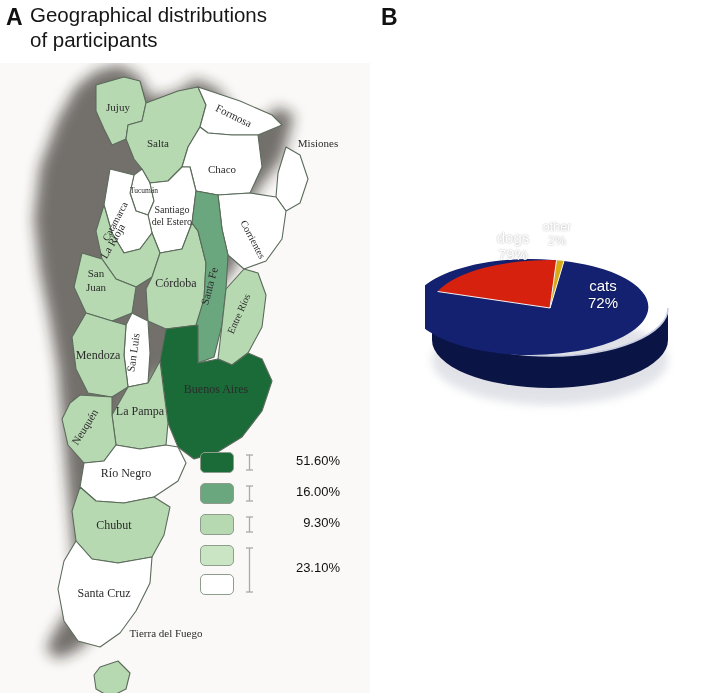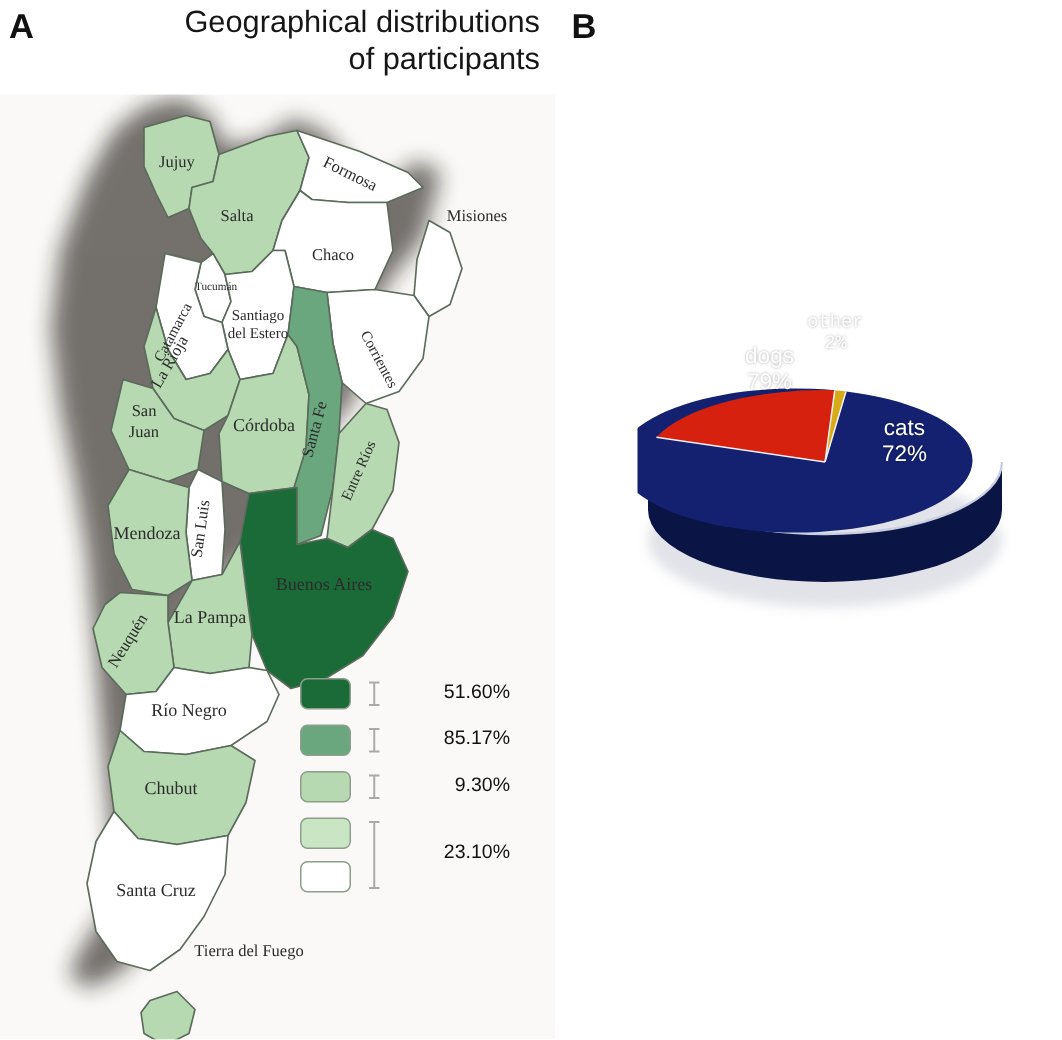--- a/index.html
+++ b/index.html
@@ -16,21 +16,21 @@
   
   #panel-a{position:absolute;left:0;top:0;width:370px;height:693px;}
   #panel-a-bg{position:absolute;left:0;top:63px;width:370px;height:630px;background:#faf9f7;}
   .panel-letter{
     position:absolute;font-weight:bold;font-size:23px;color:#111;
     font-family:"Liberation Sans", sans-serif;letter-spacing:0;
   }
   #letter-a{left:6px;top:4px;}
   #letter-b{left:381px;top:4px;}
   .panel-title{
-    position:absolute;text-align:right;font-size:20.5px;color:#161616;
+    position:absolute;text-align:left;font-size:20.5px;color:#161616;
     line-height:1.22;font-family:"Liberation Sans", sans-serif;
   }
   #title-a{left:30px;top:2px;width:330px;}
 
   
   #map-wrap{position:absolute;left:0;top:63px;width:370px;height:630px;}
   #map-svg{position:absolute;left:0;top:0;}
 
   
   #map-legend{position:absolute;left:200px;top:452px;width:150px;height:135px;}
@@ -208,21 +208,21 @@
       <div class="legend-row" style="top:31px;">
         <div class="legend-swatch" style="background:#6aa77e;"></div>
       </div>
       <div class="legend-bracket" style="left:45px;top:33px;">
         <svg width="9" height="17">
             <line x1="4.5" y1="1" x2="4.5" y2="16" stroke="#a9a9a9" stroke-width="1.3"></line>
         <line x1="1" y1="1" x2="8" y2="1" stroke="#a9a9a9" stroke-width="1.3"></line>
         <line x1="1" y1="16" x2="8" y2="16" stroke="#a9a9a9" stroke-width="1.3"></line>
           </svg>
       </div>
-      <div class="legend-value" style="left:62px;top:32px;">85.17%</div>
+      <div class="legend-value" style="left:62px;top:32px;">16.00%</div>
 
       <div class="legend-row" style="top:62px;">
         <div class="legend-swatch" style="background:#b7d9b2;"></div>
       </div>
       <div class="legend-bracket" style="left:45px;top:64px;">
         <svg width="9" height="17">
             <line x1="4.5" y1="1" x2="4.5" y2="16" stroke="#a9a9a9" stroke-width="1.3"></line>
         <line x1="1" y1="1" x2="8" y2="1" stroke="#a9a9a9" stroke-width="1.3"></line>
         <line x1="1" y1="16" x2="8" y2="16" stroke="#a9a9a9" stroke-width="1.3"></line>
           </svg>
@@ -280,20 +280,20 @@
       <div class="pie-label" style="left:148px;top:78px;width:60px;">
         <span>cats</span>
         <span class="pct">72%</span>
       </div>
 
       <div class="pie-label" style="left:58px;top:30px;width:60px;">
         <span>dogs</span>
         <span class="pct">79%</span>
       </div>
 
-      <div class="pie-label" style="left:104px;top:8px;width:56px;font-size:12.5px;font-family:Liberation Mono, monospace;">
+      <div class="pie-label" style="left:104px;top:20px;width:56px;font-size:12.5px;">
         <span>other</span>
         <span class="pct">2%</span>
       </div>
     </div>
   </div>
 
 </div>
 
 </body></html>

